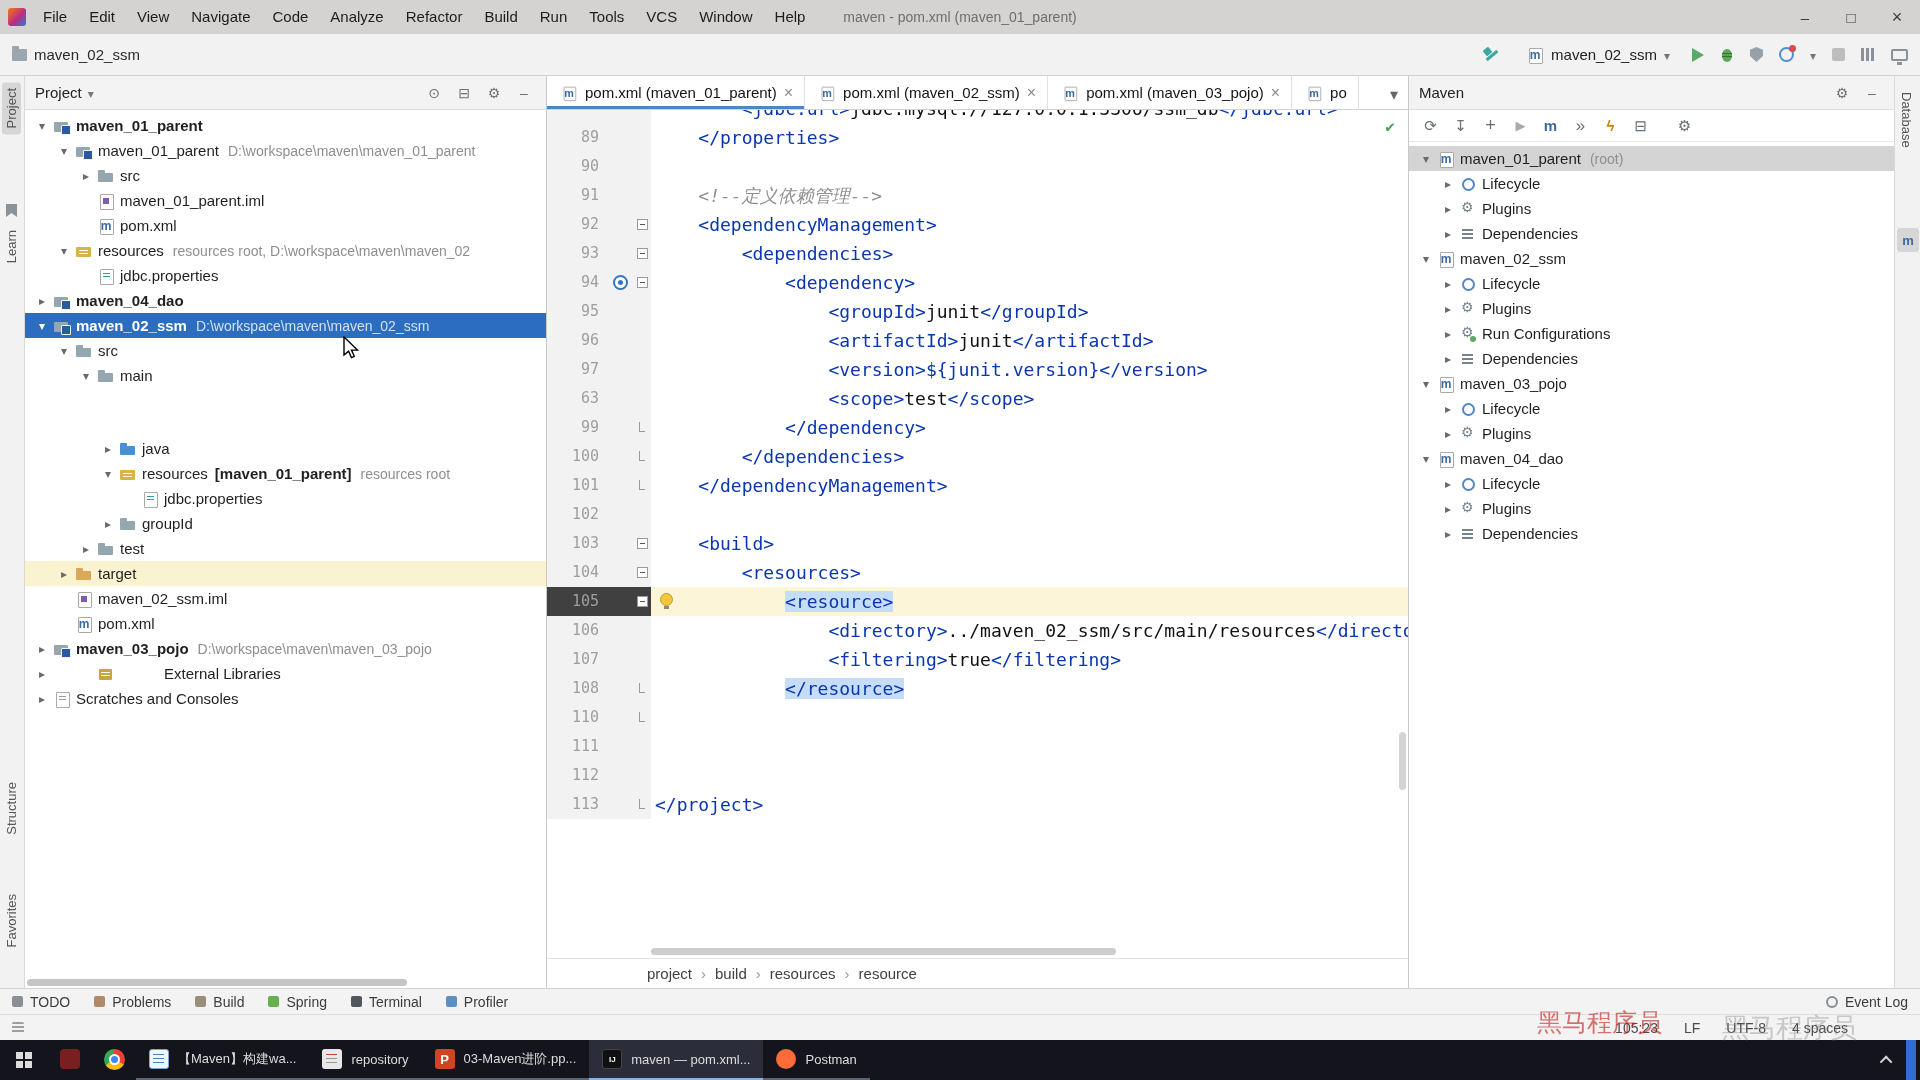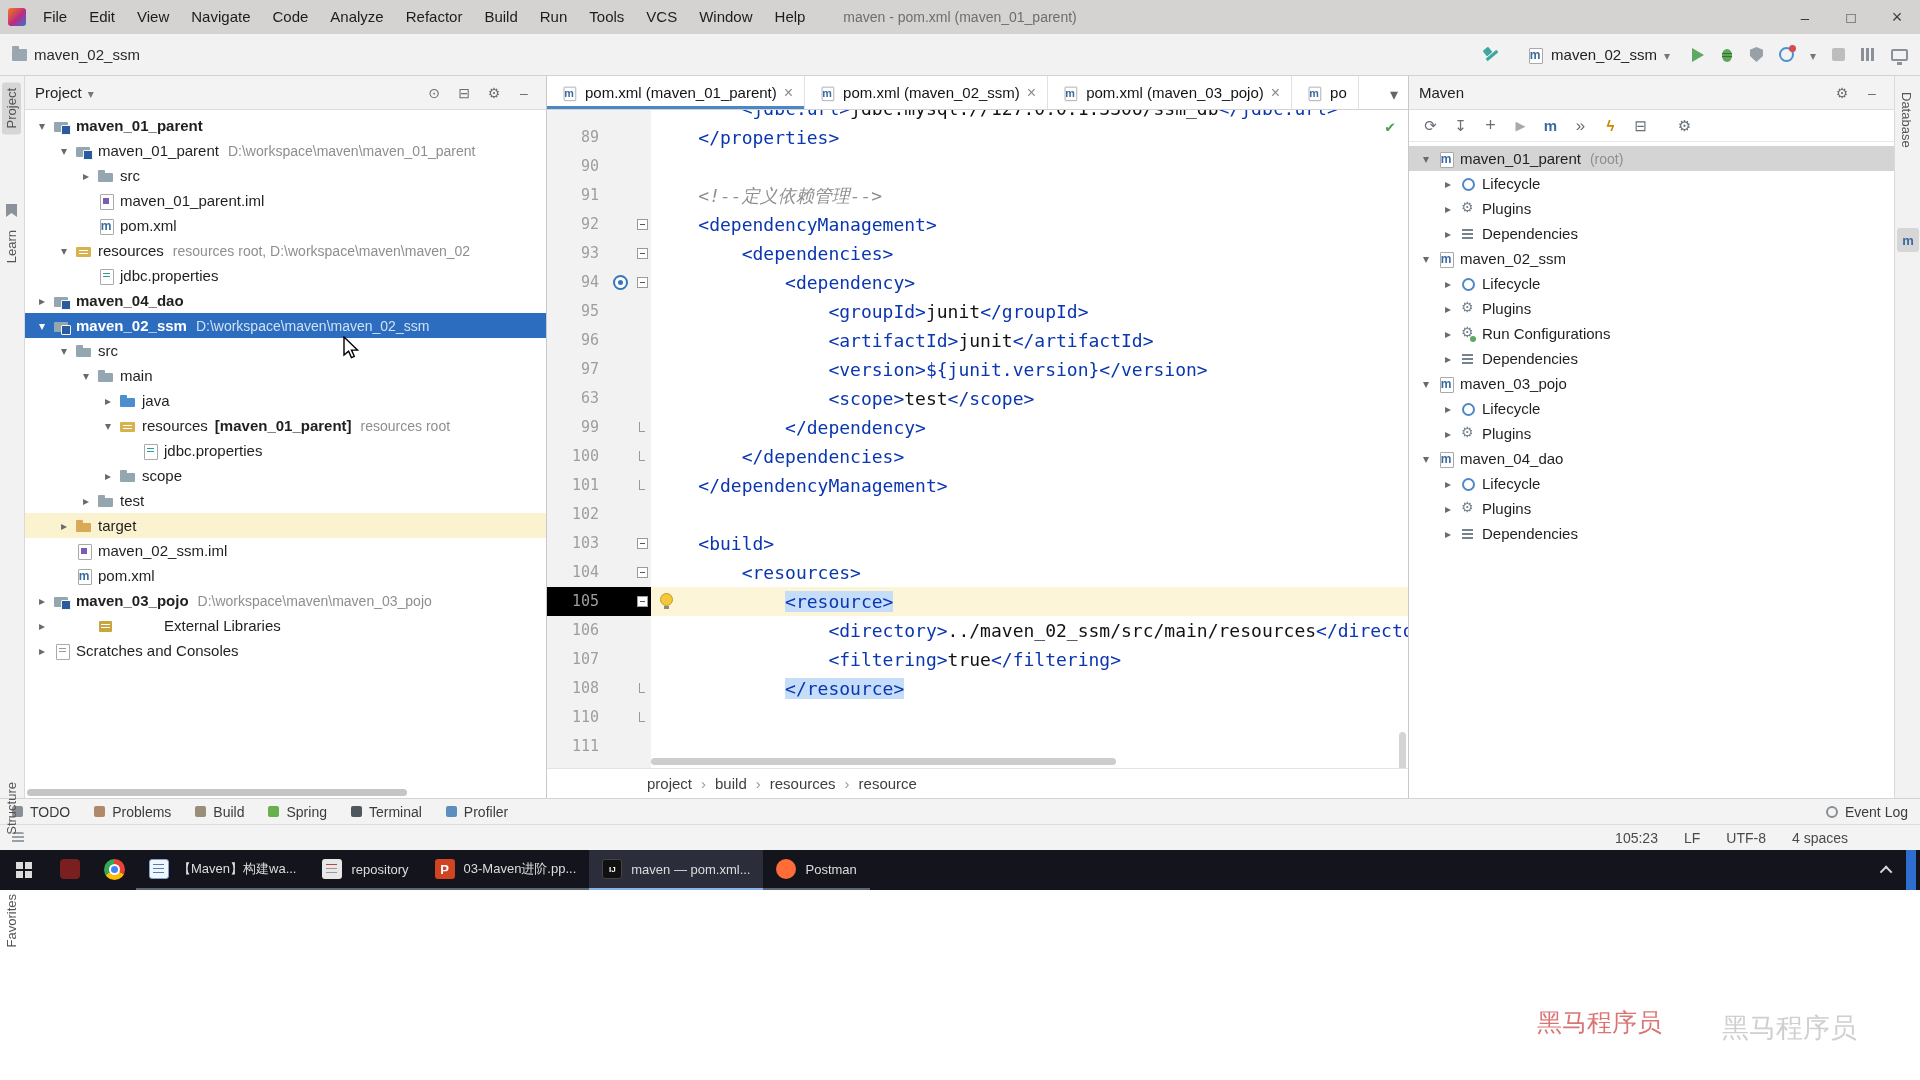--- a/index.html
+++ b/index.html
@@ -1,18 +1,18 @@
 <!DOCTYPE html>
 <html><head>
 <meta charset="utf-8">
 <style>
   *{box-sizing:border-box;margin:0;padding:0}
   html,body{width:1920px;height:1080px;overflow:hidden}
   body{font-family:"Liberation Sans",sans-serif;background:#fff;position:relative}
-  #screen{position:relative;width:1920px;height:890px;display:flex;flex-direction:column;background:#fff}
+  #screen{position:relative;width:1920px;height:1080px;display:flex;flex-direction:column;background:#fff}
 
   
   #titlebar{height:34px;background:#d5d3d1;display:flex;align-items:center;padding-left:8px;position:relative;flex:none}
   .app-logo{width:18px;height:18px;border-radius:3px;background:linear-gradient(135deg,#f97a12,#b92d82 55%,#3177d2);margin-right:6px}
   .menu-item{padding:0 11px;height:34px;line-height:34px;font-size:15px;color:#1d1d1d;cursor:default}
   #win-title{position:absolute;left:50%;transform:translateX(-50%);font-size:14px;color:#6e6e6e;white-space:nowrap}
   #win-controls{position:absolute;right:0;top:0;height:34px;display:flex}
   .wc{width:46px;height:34px;display:flex;align-items:center;justify-content:center;color:#3c3c3c;font-size:15px}
   .wc-min::before{content:"–"} .wc-max::before{content:"□"} .wc-close::before{content:"×";font-size:18px}
 
@@ -105,21 +105,21 @@
 
   #editor{flex:1;position:relative;overflow:hidden;font-family:"DejaVu Sans Mono",monospace}
   #code{position:absolute;inset:0;overflow:hidden}
   .crow{display:flex;height:29px;line-height:29px;font-size:18px}
   .num{width:62px;text-align:right;padding-right:10px;font-size:15px;color:#9e9e9e;flex:none}
   .gico{width:24px;position:relative;flex:none}
   .fold{width:18px;position:relative;flex:none}
   .g{background:#f2f2f2}
   .codecell{flex:1;white-space:pre;position:relative;padding-left:4px;min-width:0;overflow:hidden}
   .caret{background:#fcf5d8}
-  .caret .g{background:#000000}
+  .caret .g{background:#404040}
   .tok-tag,.tok-var{color:#0a36b0}
   .tok-text{color:#121212}
   .tok-comment{color:#8f8f8f;font-style:italic}
   .hl{background:#c5ddf8}
   .clip{height:13px;overflow:hidden}
   .clip .codecell{margin-top:-16px}
   .gut-target{position:absolute;left:4px;top:7px;width:15px;height:15px;border-radius:50%;background:#fff;border:2px solid #3576bf}
   .gut-target::after{content:"";position:absolute;inset:3px;background:#3576bf;border-radius:50%}
   .bulb{position:absolute;left:9px;top:6px;width:13px;height:13px;background:#f5c73b;border:1px solid #c89b1f;border-radius:50%}
   .bulb::after{content:"";position:absolute;left:3px;bottom:-4px;width:5px;height:3px;background:#8a8a8a}
@@ -305,41 +305,41 @@
           <div class="trow" style="padding-left: 30px;">
             <span class="arrow a-down"></span>
             <span class="ic ic-folder"></span>
             <span class="lbl">src</span>
           </div>
           <div class="trow" style="padding-left: 52px;">
             <span class="arrow a-down"></span>
             <span class="ic ic-folder"></span>
             <span class="lbl">main</span>
           </div>
-          <div class="trow" style="padding-left: 74px;">
+          <div class="trow" style="padding-left: 74px; margin-top: 48px;">
             <span class="arrow a-right"></span>
             <span class="ic ic-folder-java"></span>
             <span class="lbl">java</span>
           </div>
           <div class="trow" style="padding-left: 74px;">
             <span class="arrow a-down"></span>
             <span class="ic ic-resources"></span>
             <span class="lbl">resources</span>
             <span class="ttag">[maven_01_parent]</span>
             <span class="suffix">resources root</span>
           </div>
           <div class="trow" style="padding-left: 96px;">
             <span class="arrow"></span>
             <span class="ic ic-props"></span>
             <span class="lbl">jdbc.properties</span>
           </div>
           <div class="trow" style="padding-left: 74px;">
             <span class="arrow a-right"></span>
             <span class="ic ic-folder"></span>
-            <span class="lbl">scope</span>
+            <span class="lbl">groupId</span>
           </div>
           <div class="trow" style="padding-left: 52px;">
             <span class="arrow a-right"></span>
             <span class="ic ic-folder"></span>
             <span class="lbl">test</span>
           </div>
           <div class="trow" style="background: rgb(251, 243, 207); padding-left: 30px;">
             <span class="arrow a-right"></span>
             <span class="ic ic-folder-target"></span>
             <span class="lbl">target</span>

